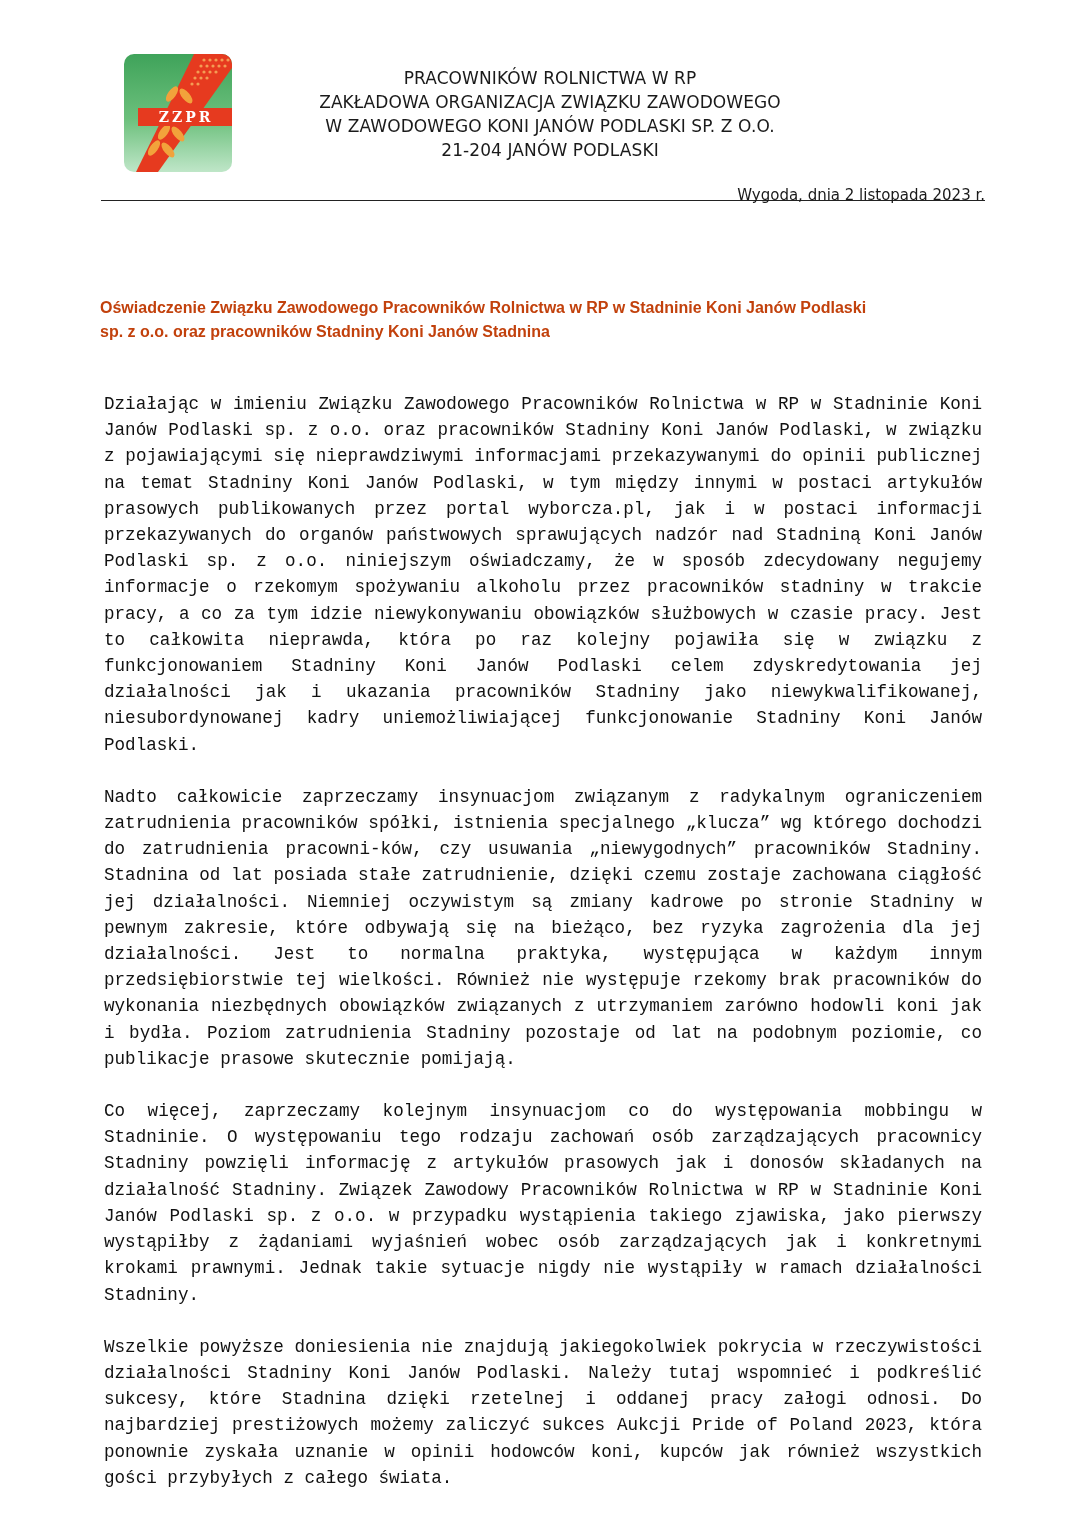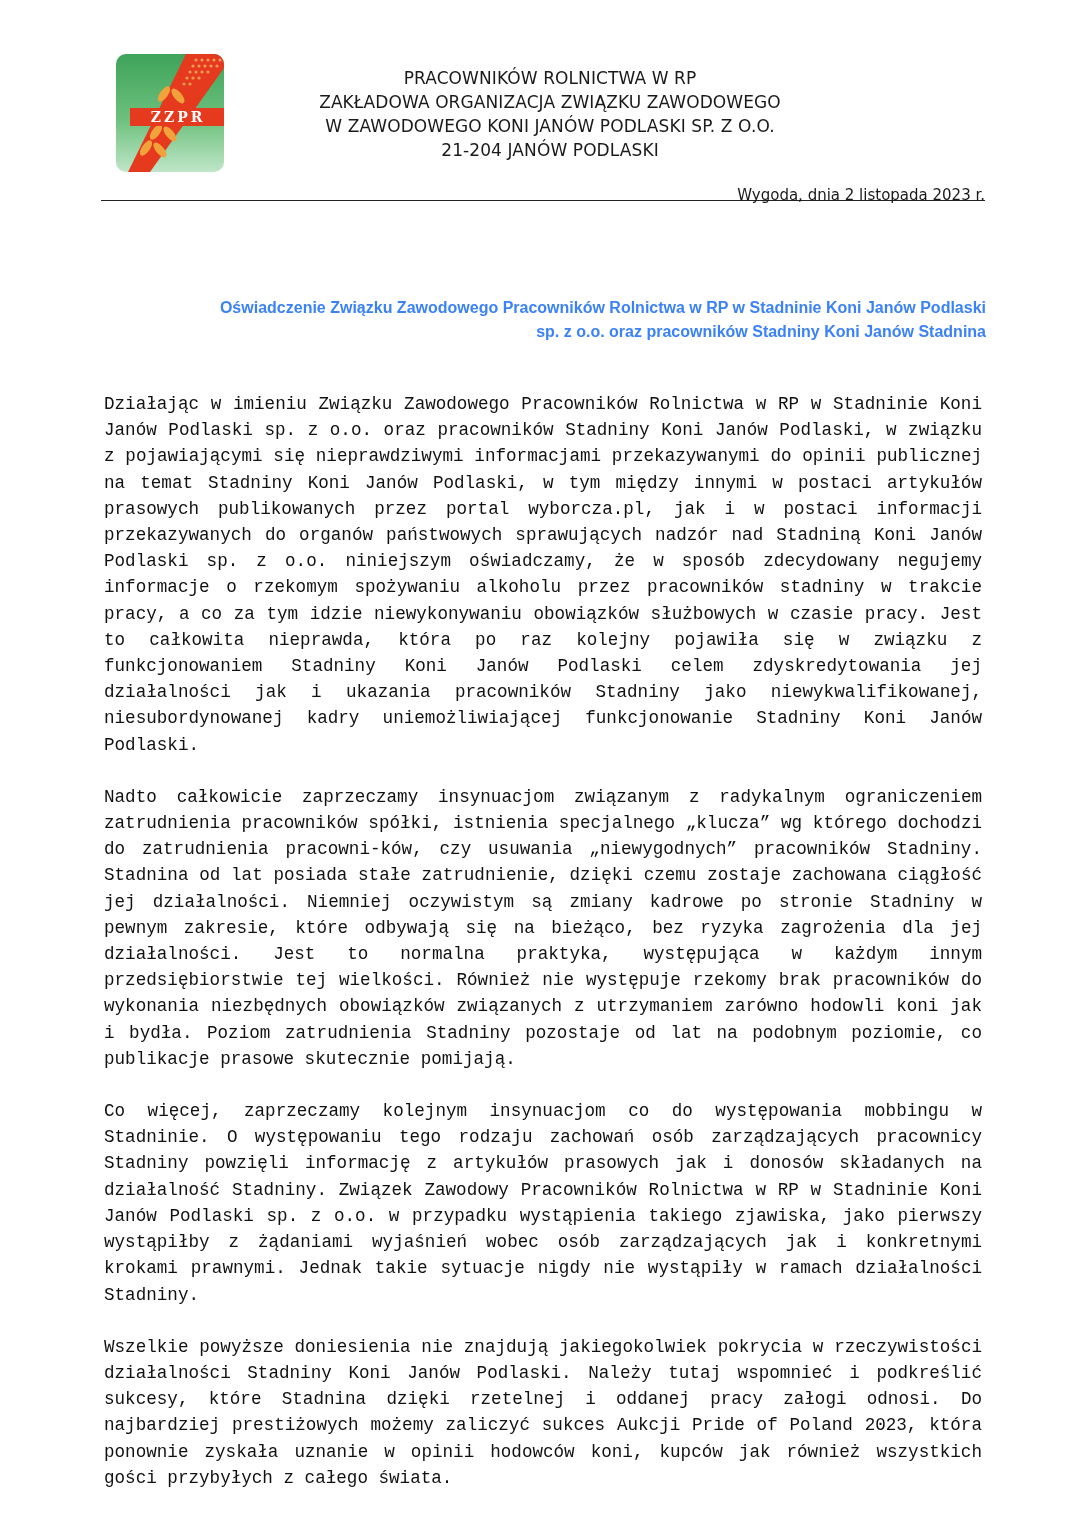--- a/index.html
+++ b/index.html
@@ -1,26 +1,26 @@
 <!DOCTYPE html>
 <html><head>
 <meta charset="utf-8">
 <style>
   html, body { margin: 0; padding: 0; background: #ffffff; }
   body { width: 1086px; height: 1536px; position: relative; overflow: hidden; color: #111; }
-  .logo { position: absolute; left: 116px; top: 54px; width: 108px; height: 118px; border-radius: 10px; overflow: hidden;
+  .logo { position: absolute; left: 124px; top: 54px; width: 108px; height: 118px; border-radius: 10px; overflow: hidden;
           background: linear-gradient(180deg, #3fa35a 0%, #6cc07c 55%, #bfe6c8 100%); }
   .logo svg { position: absolute; left: 0; top: 0; width: 108px; height: 118px; }
   .org-header { position: absolute; left: 250px; top: 66px; width: 600px; text-align: center;
                 font-family: "DejaVu Sans", sans-serif; font-size: 17px; line-height: 24px; color: #1a1a1a; letter-spacing: 0.1px; }
   .org-header div { white-space: nowrap; }
   .rule { position: absolute; left: 101px; top: 200px; width: 884px; height: 0; border-top: 1.3px solid #222; }
   .date { position: absolute; right: 101px; top: 185px; font-family: "DejaVu Sans", sans-serif; font-size: 15px; line-height: 20px; color: #1a1a1a; }
-  .title { position: absolute; left: 100px; top: 296px; width: 886px; text-align: right;
-           font-family: "Liberation Sans", sans-serif; font-weight: bold; font-size: 16px; line-height: 24px; color: #3b82f6; }
+  .title { position: absolute; left: 100px; top: 296px; width: 886px; text-align: left;
+           font-family: "Liberation Sans", sans-serif; font-weight: bold; font-size: 16px; line-height: 24px; color: #c2410c; }
   .body { position: absolute; left: 104px; top: 391px; width: 878px;
           font-family: Liberation Mono, monospace; font-size: 17.6px; line-height: 26.2px; color: #111; text-align: justify; }
   .body p { margin: 0 0 26px 0; }
 </style>
 </head>
 <body>
 
 <div class="logo">
   <svg viewBox="0 0 108 118">
     <polygon points="70,0 108,0 108,14 34,118 12,118" fill="#e63a1f"></polygon>

